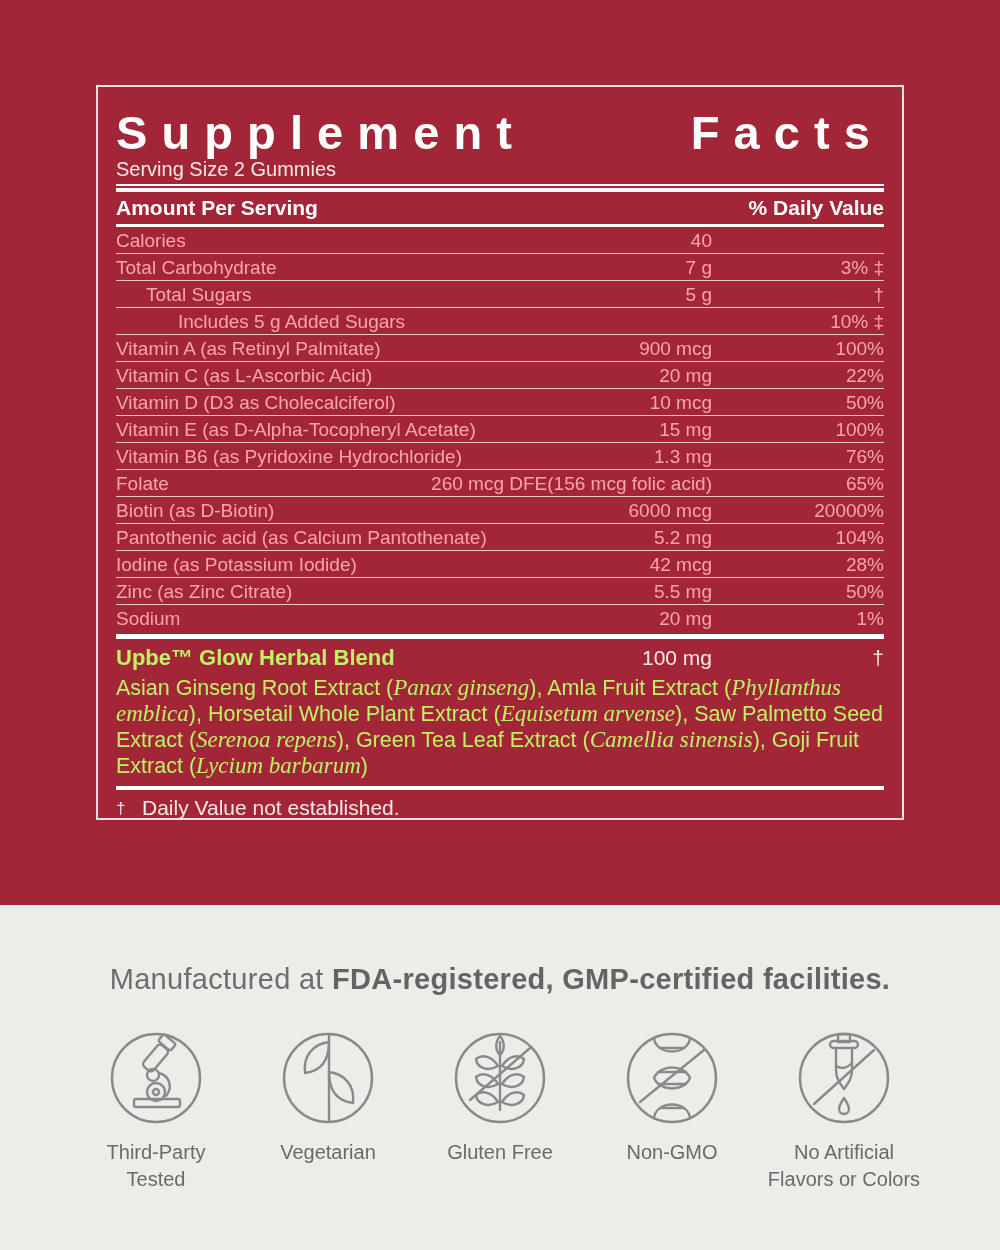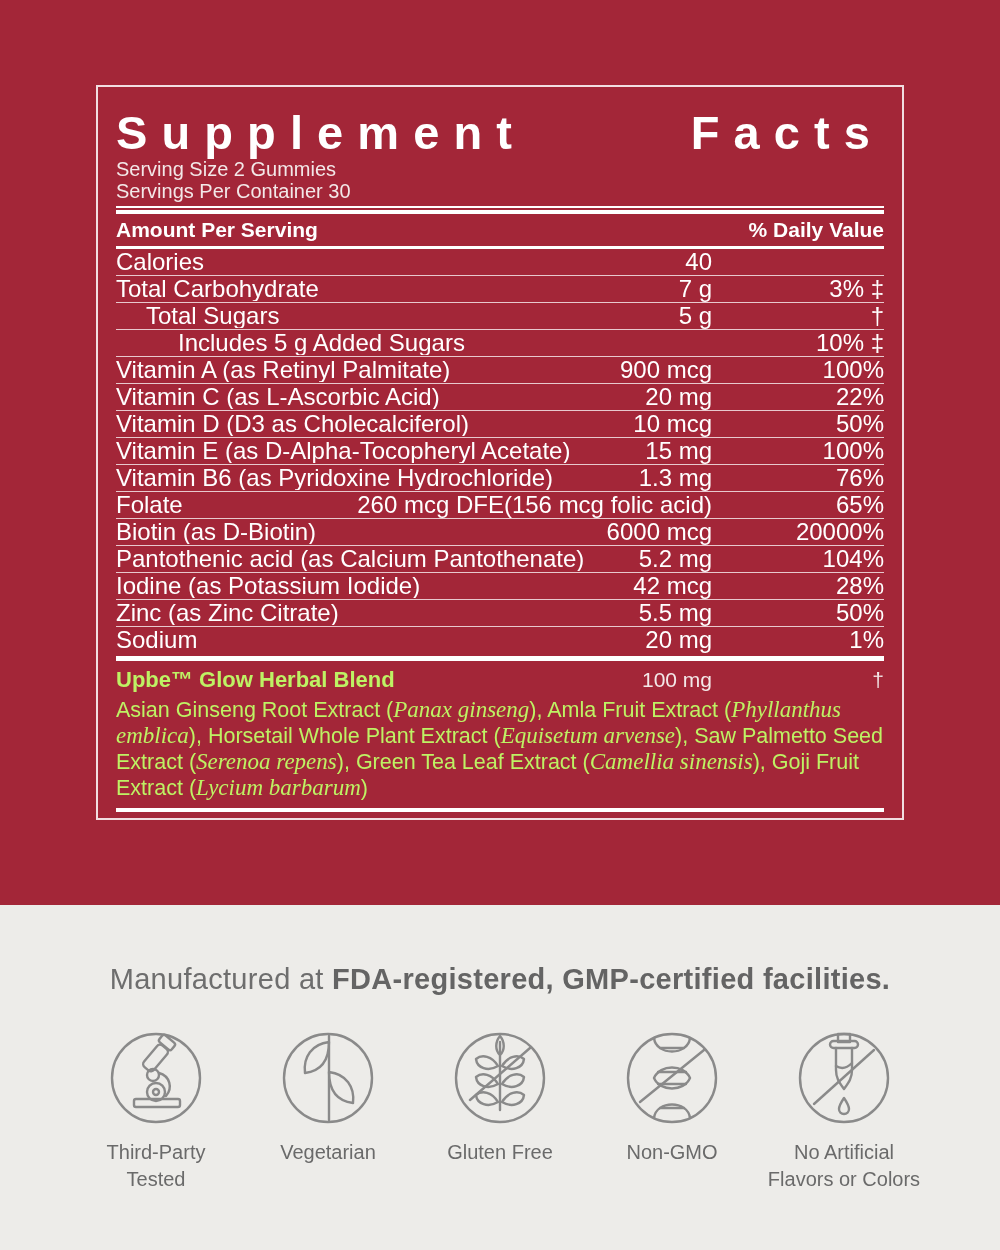--- a/index.html
+++ b/index.html
@@ -40,25 +40,25 @@
   .rule-double .thick{height:4px;background:#FFFFFF;margin-top:2px;}
 
   .hdr-row{
     display:flex;justify-content:space-between;
     font-weight:700;font-size:21px;color:#FFFFFF;
     padding:4px 0 4px 0;
   }
   .rule-3{height:3px;background:#FFFFFF;}
 
   .rows .row{
-    display:flex;align-items:center;
-    font-size:24px;line-height:24px;
+    display:flex;align-items:flex-end;
+    font-size:19px;line-height:24px;
     padding:1px 0 0 0;
     min-height:25px;
-    color:#ffffff;
+    color:#fca5a5;
   }
   .rows .row + .row{border-top:1px solid rgba(255,255,255,.75);}
   .row .nm{flex:1 1 auto;white-space:nowrap;overflow:hidden;}
   .row .nm.indent-1{padding-left:30px;}
   .row .nm.indent-2{padding-left:62px;}
   .row .amt{text-align:right;white-space:nowrap;}
   .row .dv{width:172px;flex:0 0 172px;text-align:right;white-space:nowrap;}
 
   .rule-6{height:5px;background:#FFFFFF;margin:3px 0 0 0;}
 
@@ -122,21 +122,20 @@
 
   <section class="red-section">
     <div class="panel">
 
       <div class="panel-title">
         <span>Supplement</span>
         <span>Facts</span>
       </div>
 
       <div class="serving-line">Serving Size 2 Gummies</div>
-      <div class="serving-line">Servings Per Container 30</div>
 
       <div class="rule-double">
         <div class="thin"></div>
           <div class="thick"></div>
       </div>
 
       <div class="hdr-row">
         <span>Amount Per Serving</span>
         <span>% Daily Value</span>
       </div>

